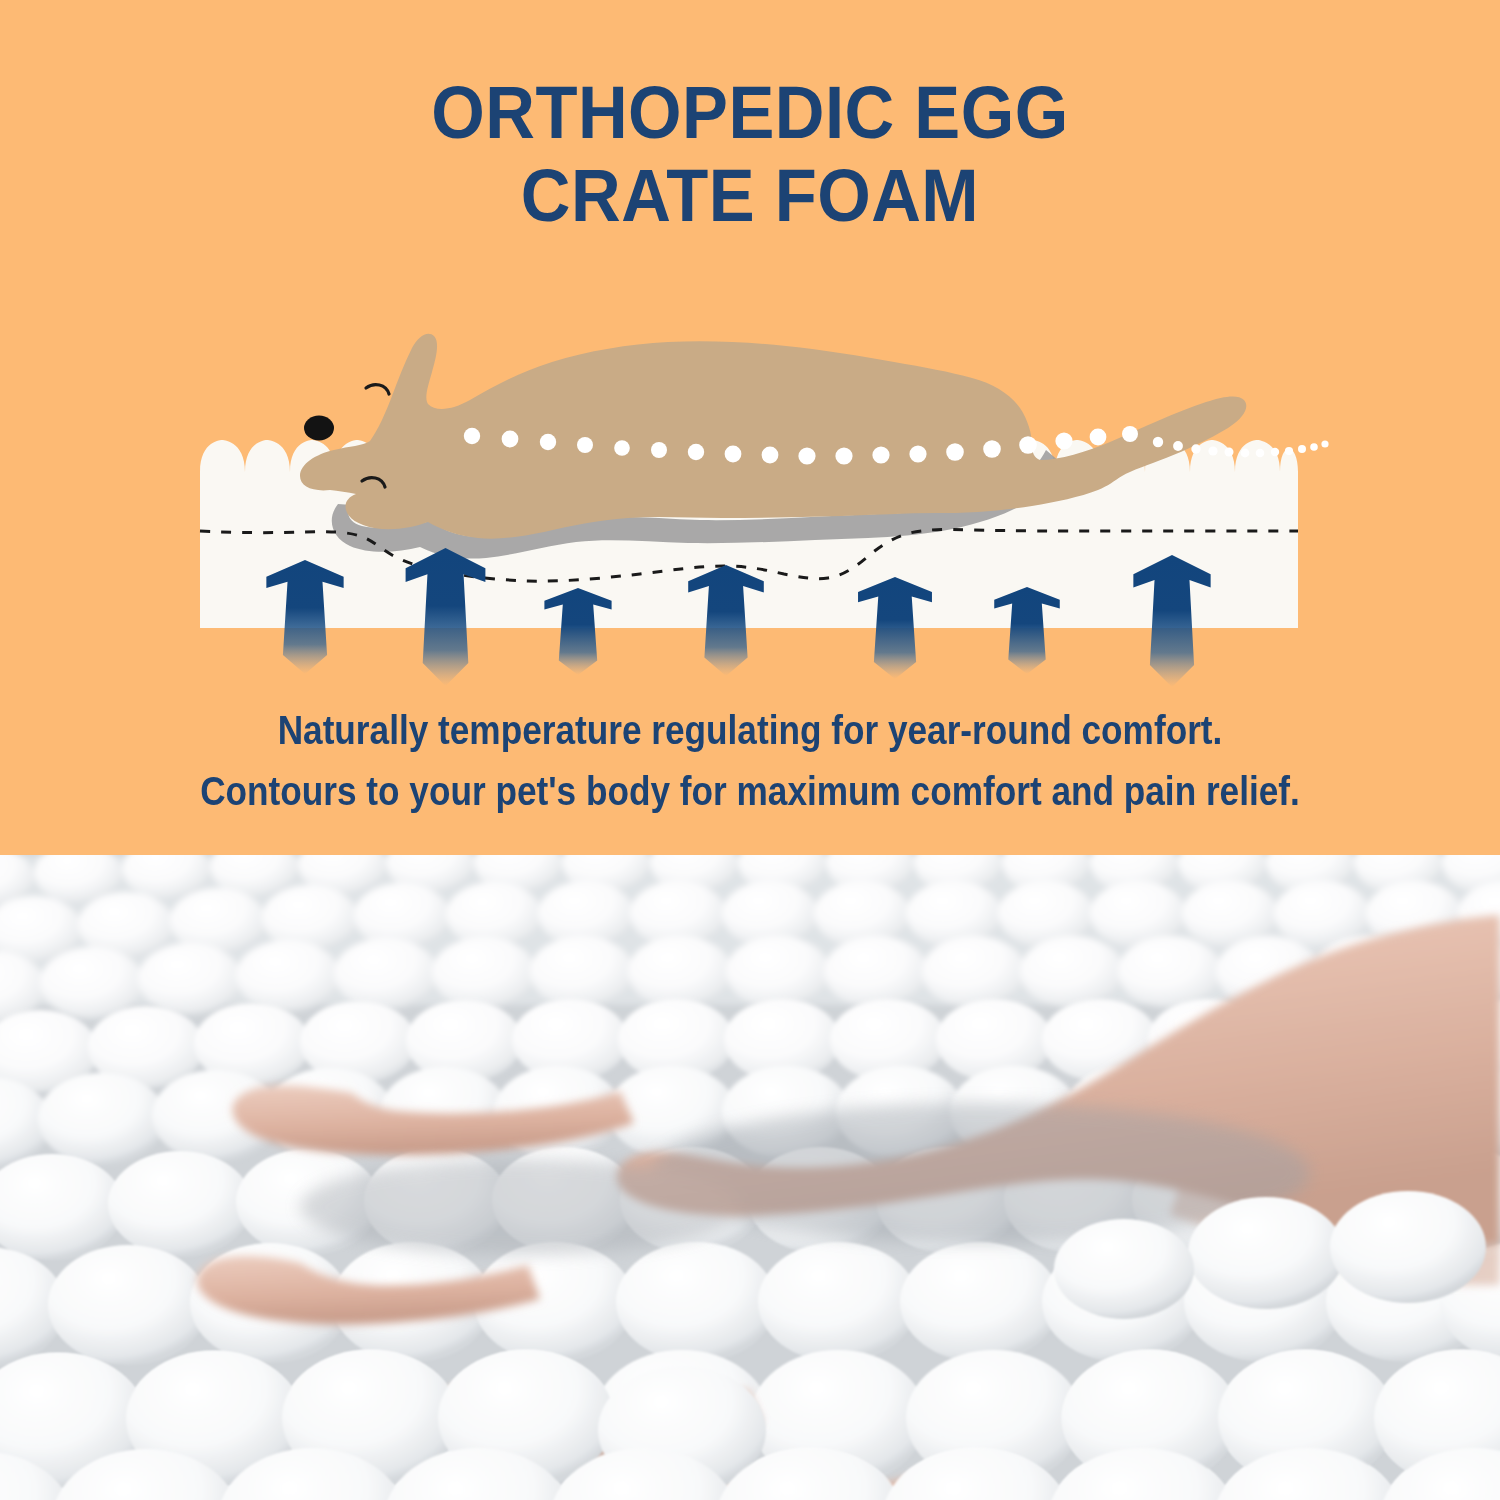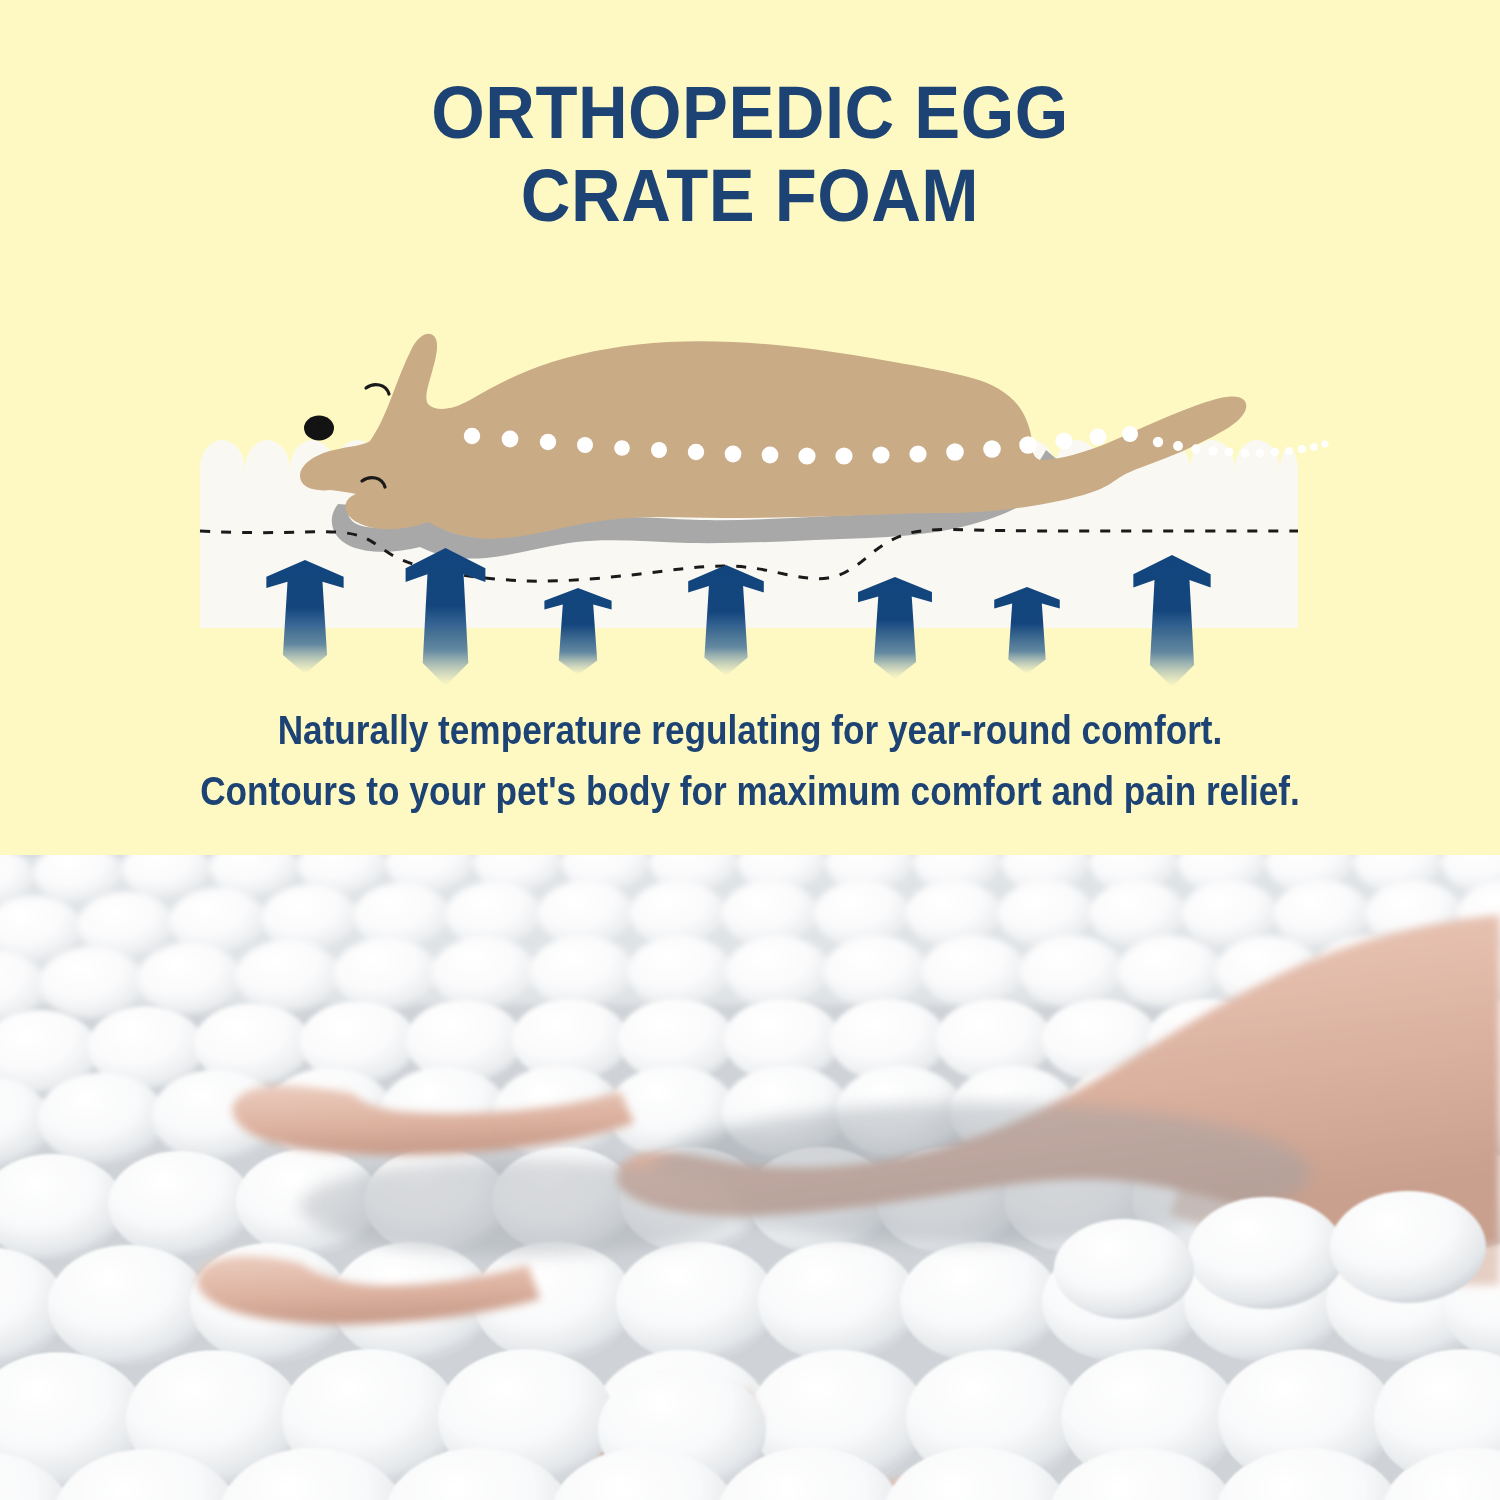--- a/index.html
+++ b/index.html
@@ -6,21 +6,21 @@
   body{
     width:1500px;height:1500px;overflow:hidden;
     font-family:"Liberation Sans","DejaVu Sans",sans-serif;
     background:#cacaca;
   }
   .page{position:relative;width:1500px;height:1500px;}
 
   
   .info-panel{
     position:absolute;left:0;top:0;width:1500px;height:855px;
-    background:#fef9c3;
+    background:#fdba74;
   }
 
   .headline{
     position:absolute;left:0;top:72px;width:1500px;
     text-align:center;
     color:#1c4374;
     font-size:74px;
     line-height:1.12;
     font-weight:bold;
     letter-spacing:0.5px;

